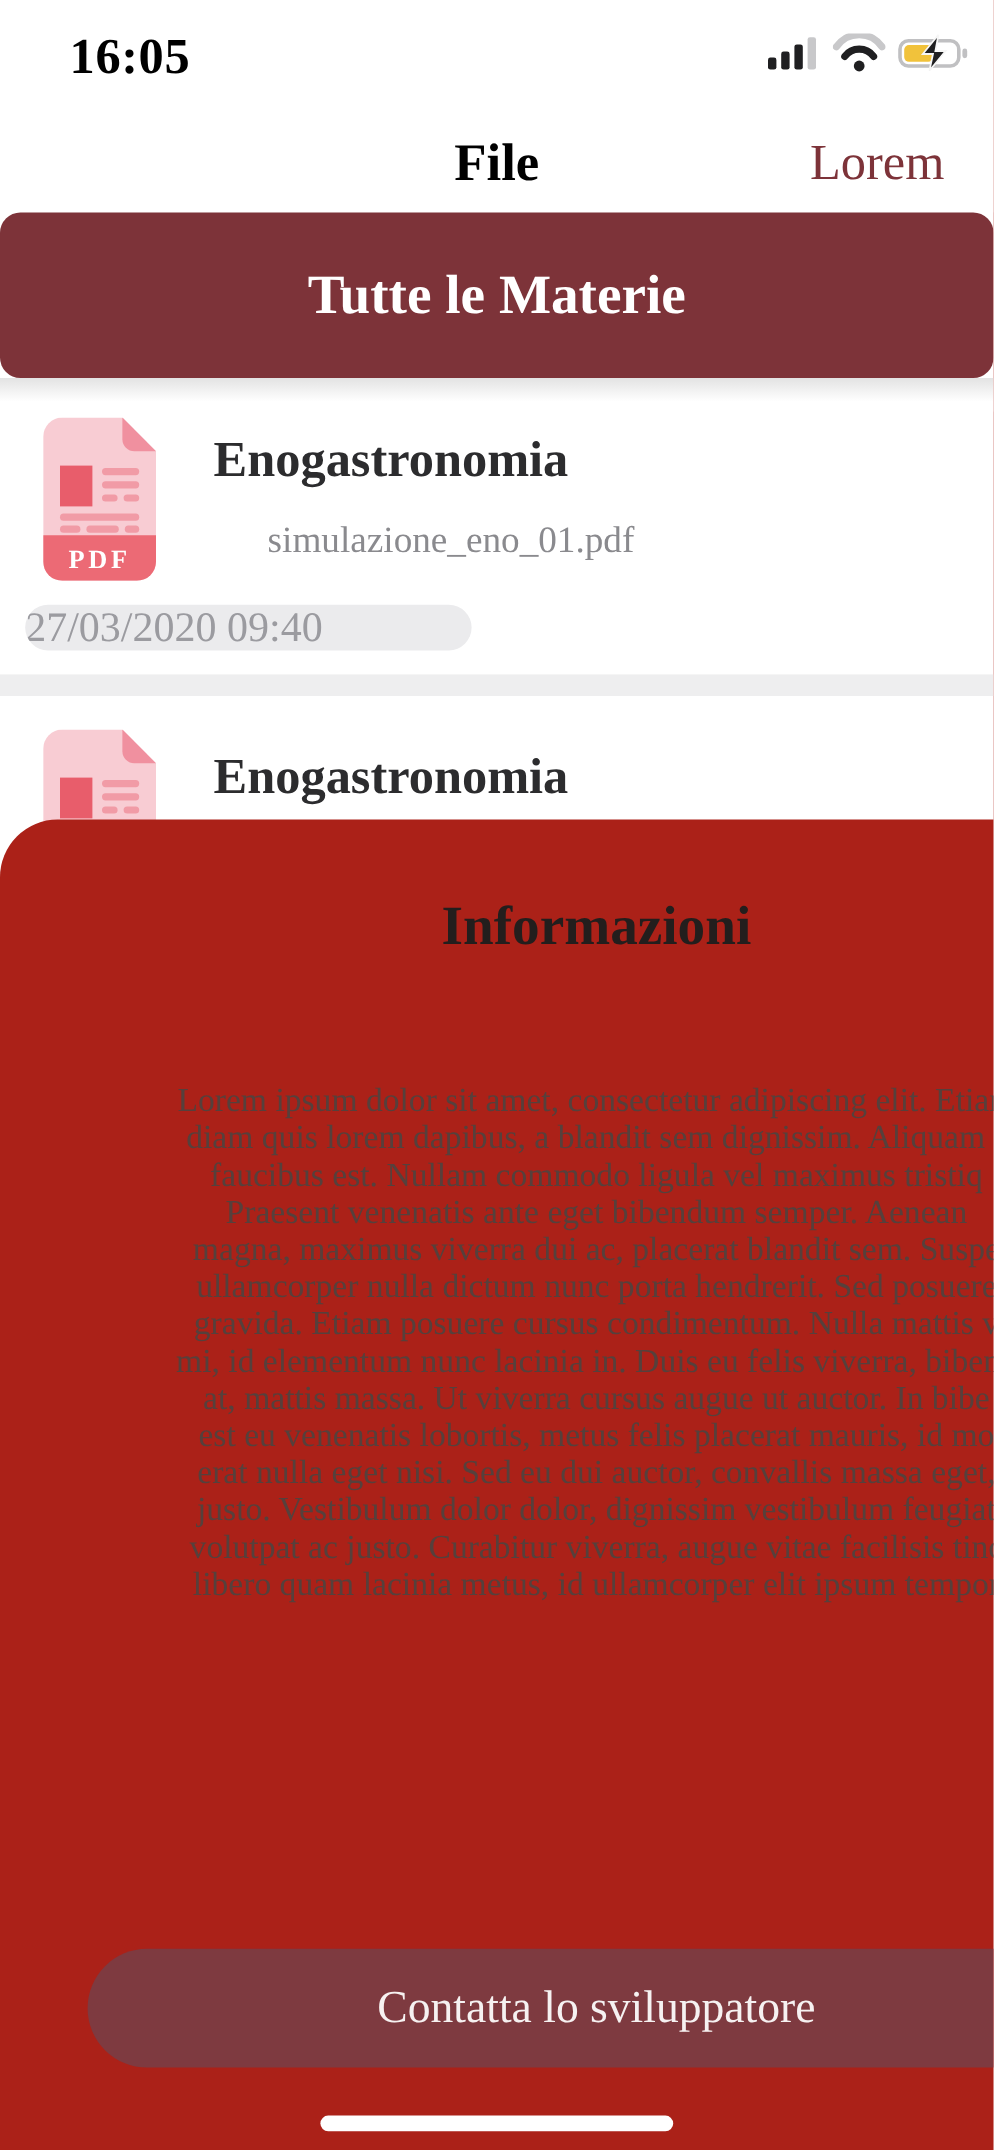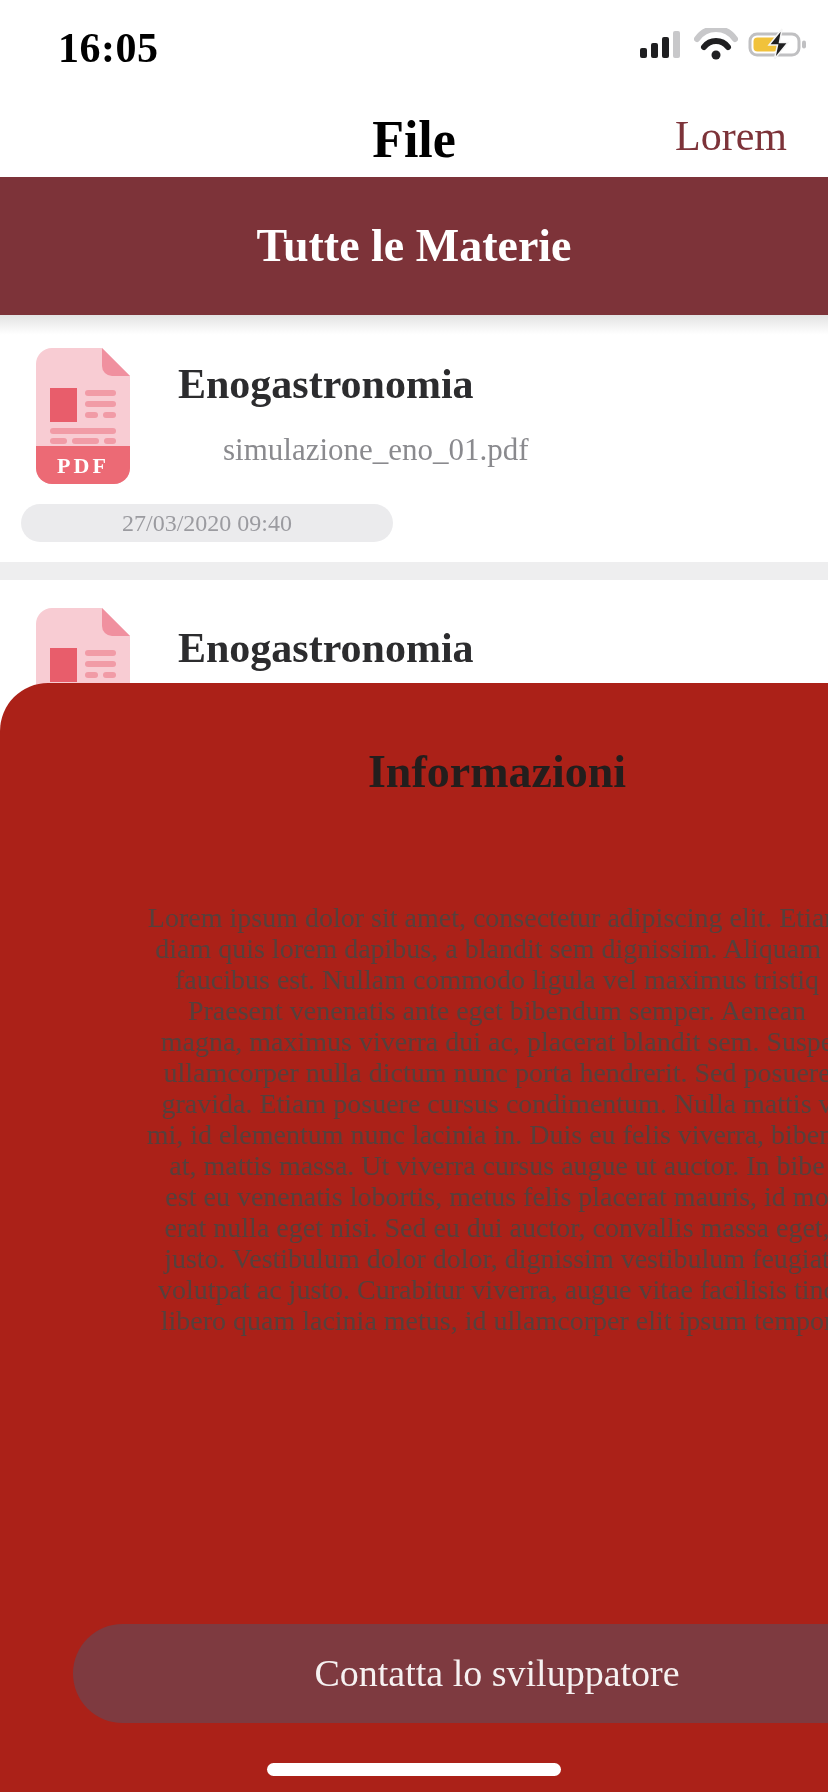--- a/index.html
+++ b/index.html
@@ -7,43 +7,43 @@
        font-family:"Liberation Sans", sans-serif;}
   #screen{position:relative;width:828px;height:1792px;overflow:hidden;background:#fff;font-family:Liberation Serif, serif;}
 
   
   .statusbar{position:absolute;top:0;left:0;width:828px;height:88px;background:#fff;}
   .status-time{position:absolute;left:58px;top:24px;font-size:42px;font-weight:bold;color:#000;letter-spacing:.5px;}
   .status-icons{position:absolute;right:14px;top:28px;display:flex;align-items:center;gap:10px;}
 
   
   .navbar{position:absolute;top:88px;left:0;width:828px;height:89px;background:#fff;}
-  .nav-title{position:absolute;left:0;width:828px;top:22px;text-align:center;font-size:52px;font-weight:bold;color:#000;}
+  .nav-title{position:absolute;left:0;width:828px;top:22px;text-align:center;font-size:44px;font-weight:bold;color:#000;}
   .nav-info{position:absolute;right:41px;top:24px;font-size:42px;color:#7d3339;cursor:pointer;}
 
   
-  .banner{position:absolute;top:177px;left:0;width:828px;height:138px;background:#7d3339;}
+  .banner{position:absolute;top:177px;left:0;width:828px;height:138px;background:#7d3339;border-radius:17px;}
   .banner-title{position:absolute;left:0;width:828px;top:0;line-height:138px;text-align:center;
                 font-size:46px;font-weight:bold;color:#fff;}
   .banner-shadow{position:absolute;top:315px;left:0;width:828px;height:28px;
                  background:linear-gradient(#e3e3e3, #ffffff 70%);}
 
   
   .file-row{position:absolute;left:0;width:828px;background:transparent;}
   .row1{top:330px;height:232px;}
   .row2{top:580px;height:103px;}
   .pdf-icon{position:absolute;left:36px;width:94px;height:136px;}
   .row1 .pdf-icon{top:18px;}
   .row2 .pdf-icon{top:28px;}
   .file-subject{position:absolute;left:178px;font-size:42px;font-weight:bold;color:#2c2c2e;text-align:right;}
   .row1 .file-subject{top:30px;}
   .row2 .file-subject{top:44px;}
   .file-filename{position:absolute;left:178px;top:102px;font-size:31px;color:#8a8a8e;margin-left:45px;}
   .pill{position:absolute;top:174px;height:38px;border-radius:19px;background:#ebebed;
-        text-align:center;line-height:38px;font-size:24px;color:#9b9ba0;overflow:hidden;}
+        line-height:38px;font-size:35px;color:#9b9ba0;overflow:hidden;}
   .pill-date{left:21px;width:372px;}
   .pill-author{left:434px;width:369px;}
   .separator{position:absolute;top:562px;left:0;width:828px;height:18px;background:#eeeeef;}
 
   
   .sheet{position:absolute;top:683px;left:0;width:994px;height:1109px;background:#ab2118;
          border-radius:48px 48px 0 0;}
   .sheet-title{position:absolute;top:62px;left:0;width:994px;text-align:center;
                font-size:46px;font-weight:bold;color:#231e1d;}
   .sheet-body{position:absolute;top:219px;left:55px;width:884px;}

